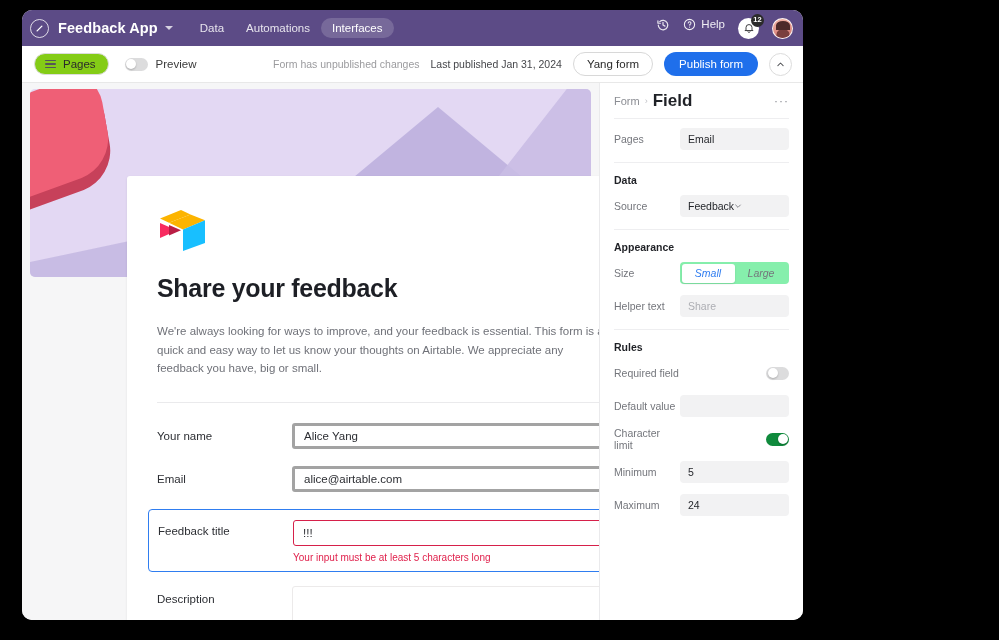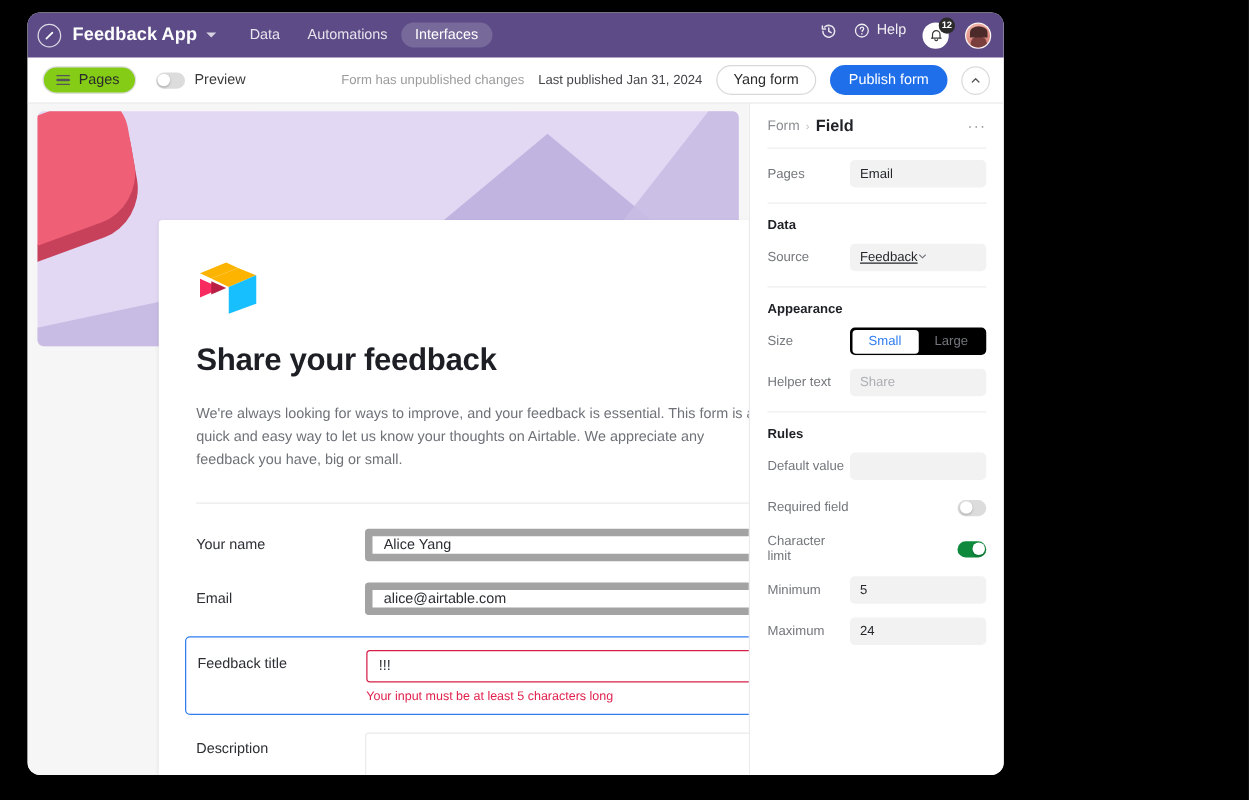--- a/index.html
+++ b/index.html
@@ -227,21 +227,21 @@
   .divider{ height:1px;background:#eaeaec; margin:0 0 20px 0; }
 
   .frow{ display:flex; align-items:flex-start; margin-bottom:17px; }
   .flabel{
     width:135px; flex:0 0 135px;
     font-size:11.5px; color:#2c2e33; padding-top:7px;
   }
   .fctl{ flex:1 1 auto; }
   .finput{
     width:100%; height:26px;
-    border:6px solid #a3a3a3; border-radius:3px;
+    border:3px solid #a3a3a3; border-radius:3px;
     background:#fff; font-size:11.5px; color:#2c2e33;
     padding:0 9px; font-family:inherit;
   }
   .finput::placeholder{ color:#b2b3b8; }
   .ftextarea{
     width:100%; height:52px;
     border:1px solid #eceaea; border-radius:3px;
     background:#fff; font-size:11.5px; color:#2c2e33;
     padding:7px 9px; resize:none; font-family:inherit;
     position:relative;
@@ -266,42 +266,42 @@
     padding:0 14px;
     font-size:11px;
     overflow:hidden;
   }
   .insp-head{
     display:flex;align-items:center;
     height:27px; margin-top:4px;
   }
   .crumb{ color:#8b8d93; font-size:11px; cursor:pointer; }
   .crumb-sep{ color:#c0c1c6; margin:0 5px; font-size:9px; }
-  .crumb-cur{ color:#1f2126; font-size:13px; font-weight:bold; }
+  .crumb-cur{ color:#1f2126; font-size:17px; font-weight:bold; }
   .dots{ margin-left:auto; color:#8b8d93; letter-spacing:1px; cursor:pointer; font-size:12px; line-height:1; }
   .insp-div{ height:1px;background:#eeeef0; margin:4px 0 0 0; }
 
   .irow{ display:flex;align-items:center; height:26px; margin-top:7px; }
   .ilabel{ width:66px;flex:0 0 66px; color:#74767c; font-size:10.5px; }
   .ictl{ flex:1 1 auto; }
   .ifield{
     width:100%; height:22px;
     background:#f2f2f3; border:none; border-radius:4px;
     font-size:10.5px; color:#25272c;
     padding:0 8px; font-family:inherit;
     display:flex;align-items:center;
   }
   .ifield.placeholder{ color:#adaeb3; }
-  .ifield.sel{ cursor:pointer;text-decoration:underline; }
+  .ifield.sel{ cursor:pointer; }
   .sect-title{
     font-size:10.5px;font-weight:bold;color:#1f2126;
     margin-top:11px; margin-bottom:1px;
   }
   .segmented{
-    display:flex; background:#000000; border-radius:4px; padding:1.5px; height:22px;
+    display:flex; background:#86efac; border-radius:4px; padding:1.5px; height:22px;font-style:italic;
   }
   .seg{
     flex:1 1 0; display:flex;align-items:center;justify-content:center;
     font-size:10.5px; color:#74767c; border-radius:3px; cursor:pointer;
   }
   .seg.active{ background:#fff; color:#2f7df0; box-shadow:0 1px 2px rgba(0,0,0,.12); }
   .irow.toggle-row{ justify-content:space-between; }
   .gear{ color:#8b8d93; display:flex;align-items:center; }
 </style>
 </head>
@@ -496,34 +496,34 @@
         <span class="ilabel">Helper text</span>
         <span class="ictl">
             <span class="ifield placeholder">Share</span>
           </span>
       </div>
 
       <div class="insp-div" style="margin-top:10px;"></div>
       <div class="sect-title">Rules</div>
 
 
-      <div class="irow">
-        <span class="ilabel">Default value</span>
-        <span class="ictl">
-            <span class="ifield"></span>
-          </span>
-      </div>
-
       <div class="irow toggle-row">
         <span class="ilabel">Required field</span>
         <span class="toggle">
             <span class="knob"></span>
           </span>
       </div>
 
+      <div class="irow">
+        <span class="ilabel">Default value</span>
+        <span class="ictl">
+            <span class="ifield"></span>
+          </span>
+      </div>
+
       <div class="irow toggle-row">
         <span class="ilabel">Character limit</span>
         <span class="toggle on">
             <span class="knob"></span>
           </span>
       </div>
 
       <div class="irow">
         <span class="ilabel">Minimum</span>
         <span class="ictl">

